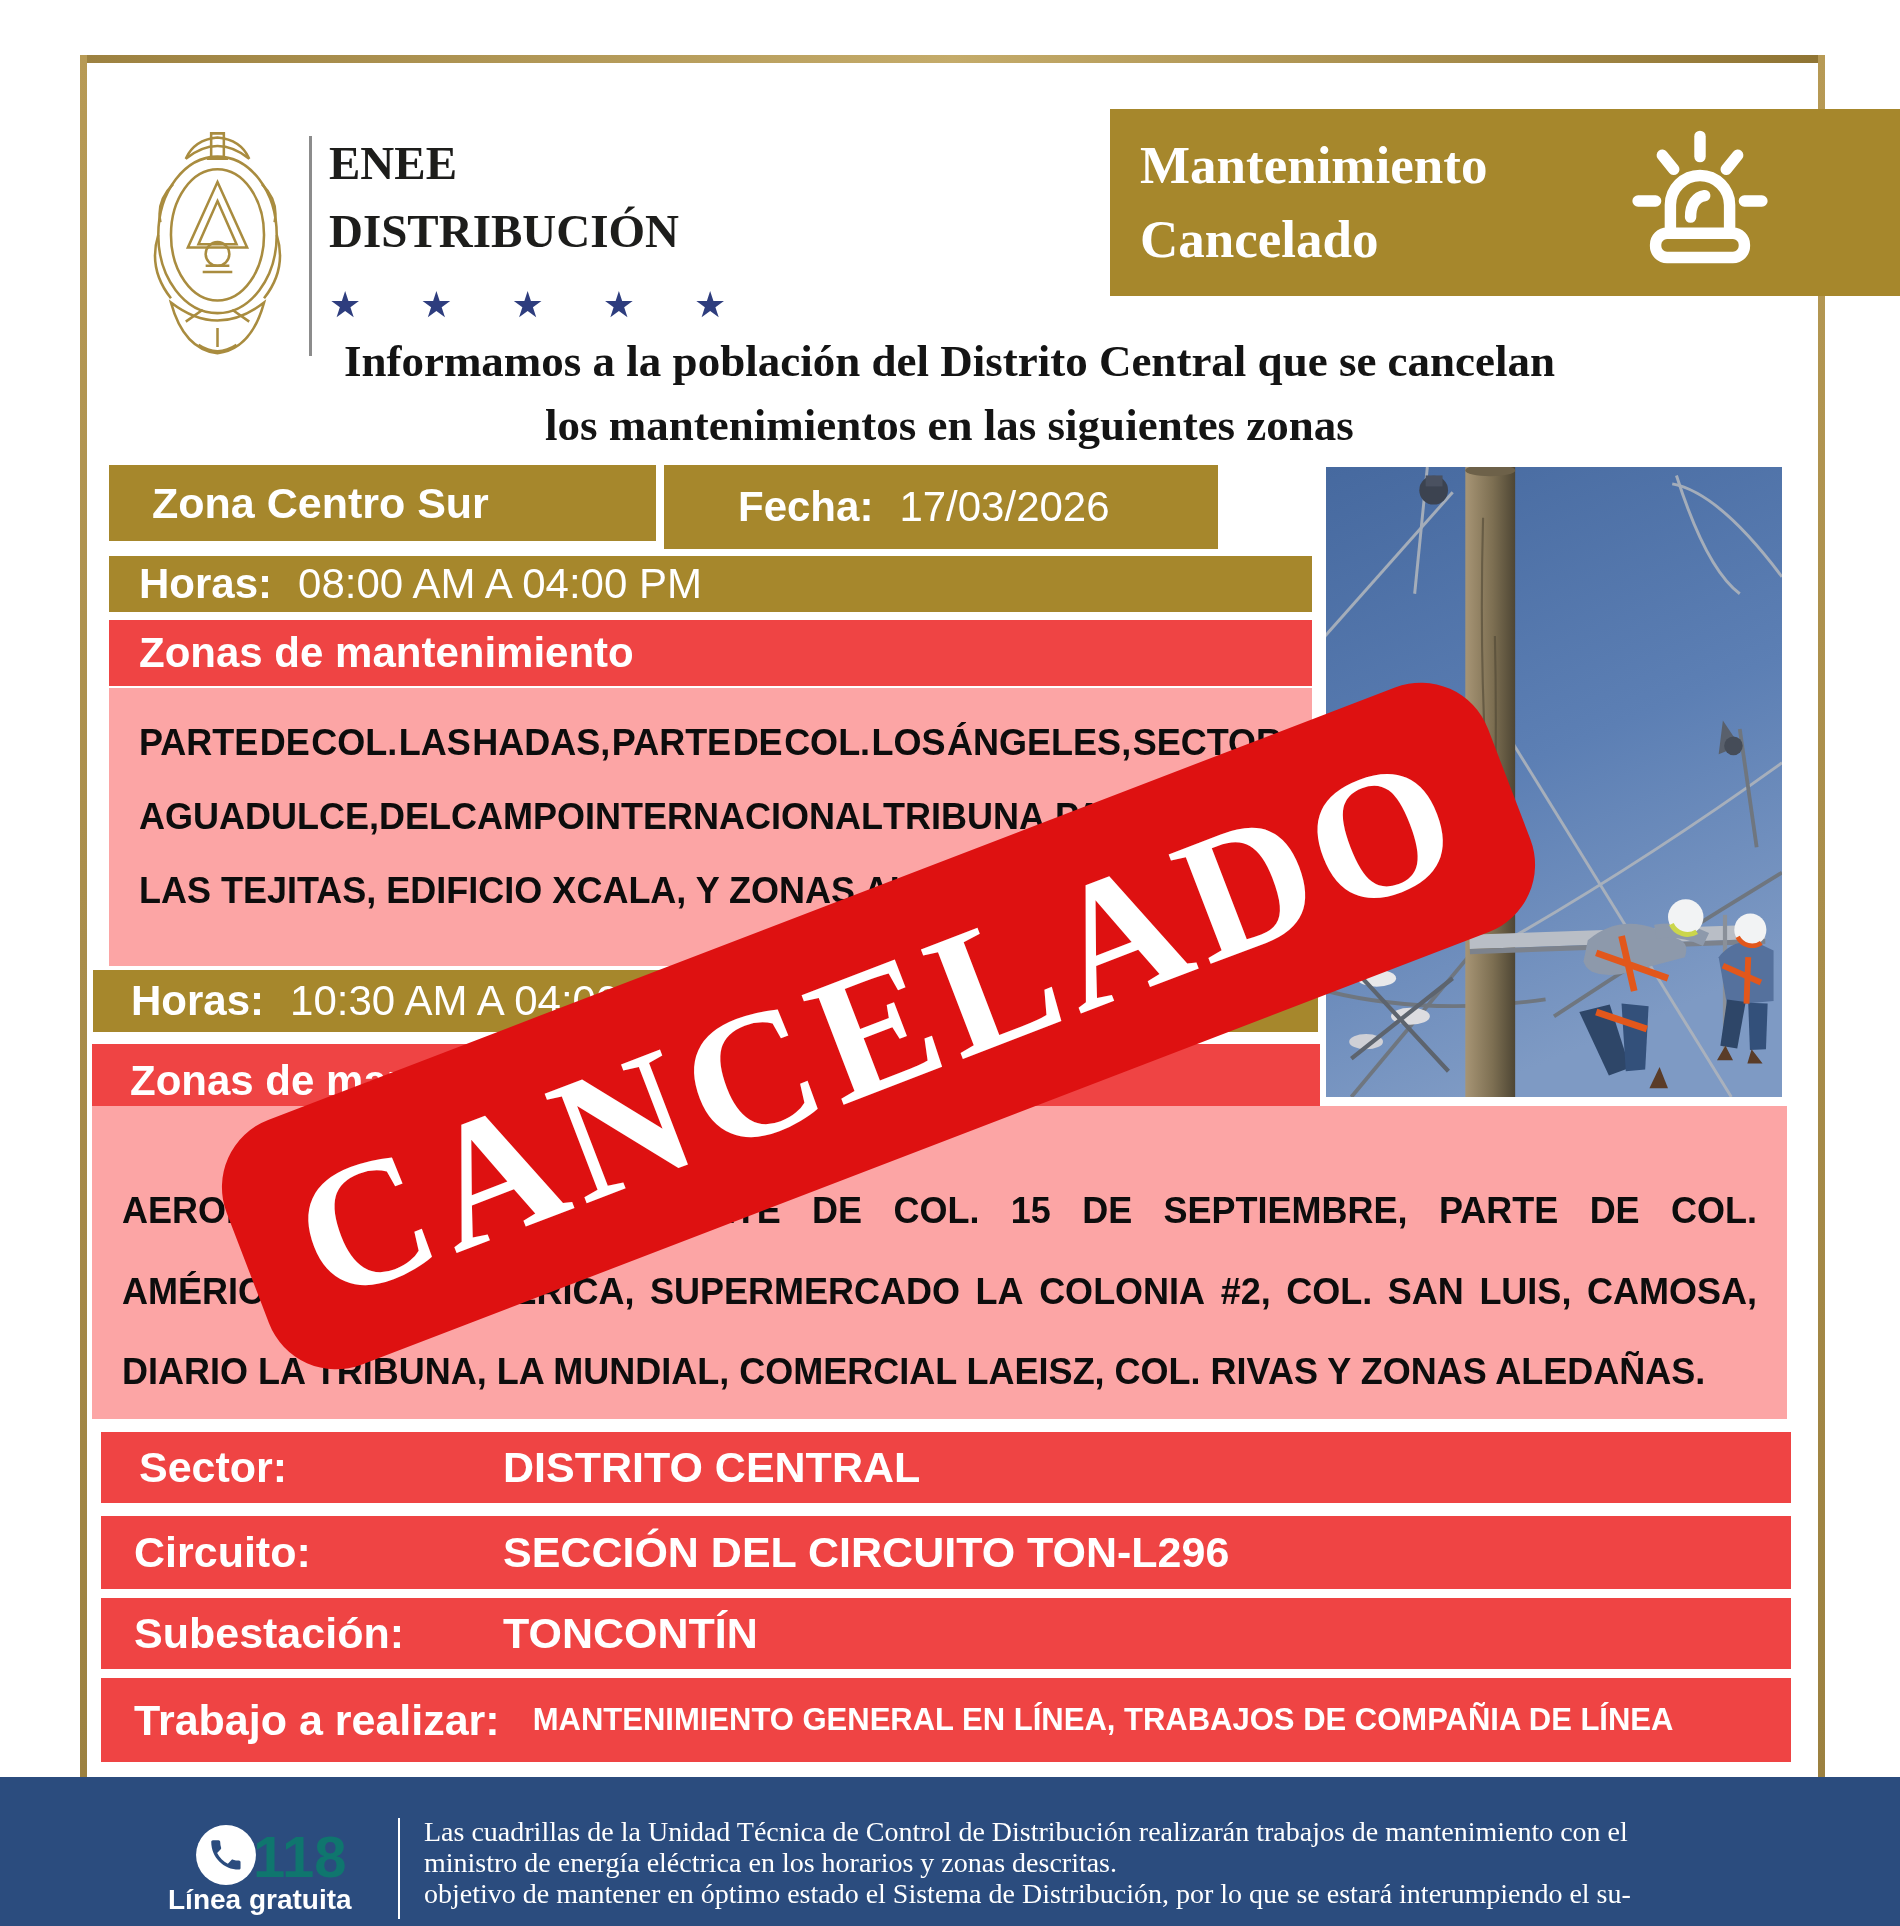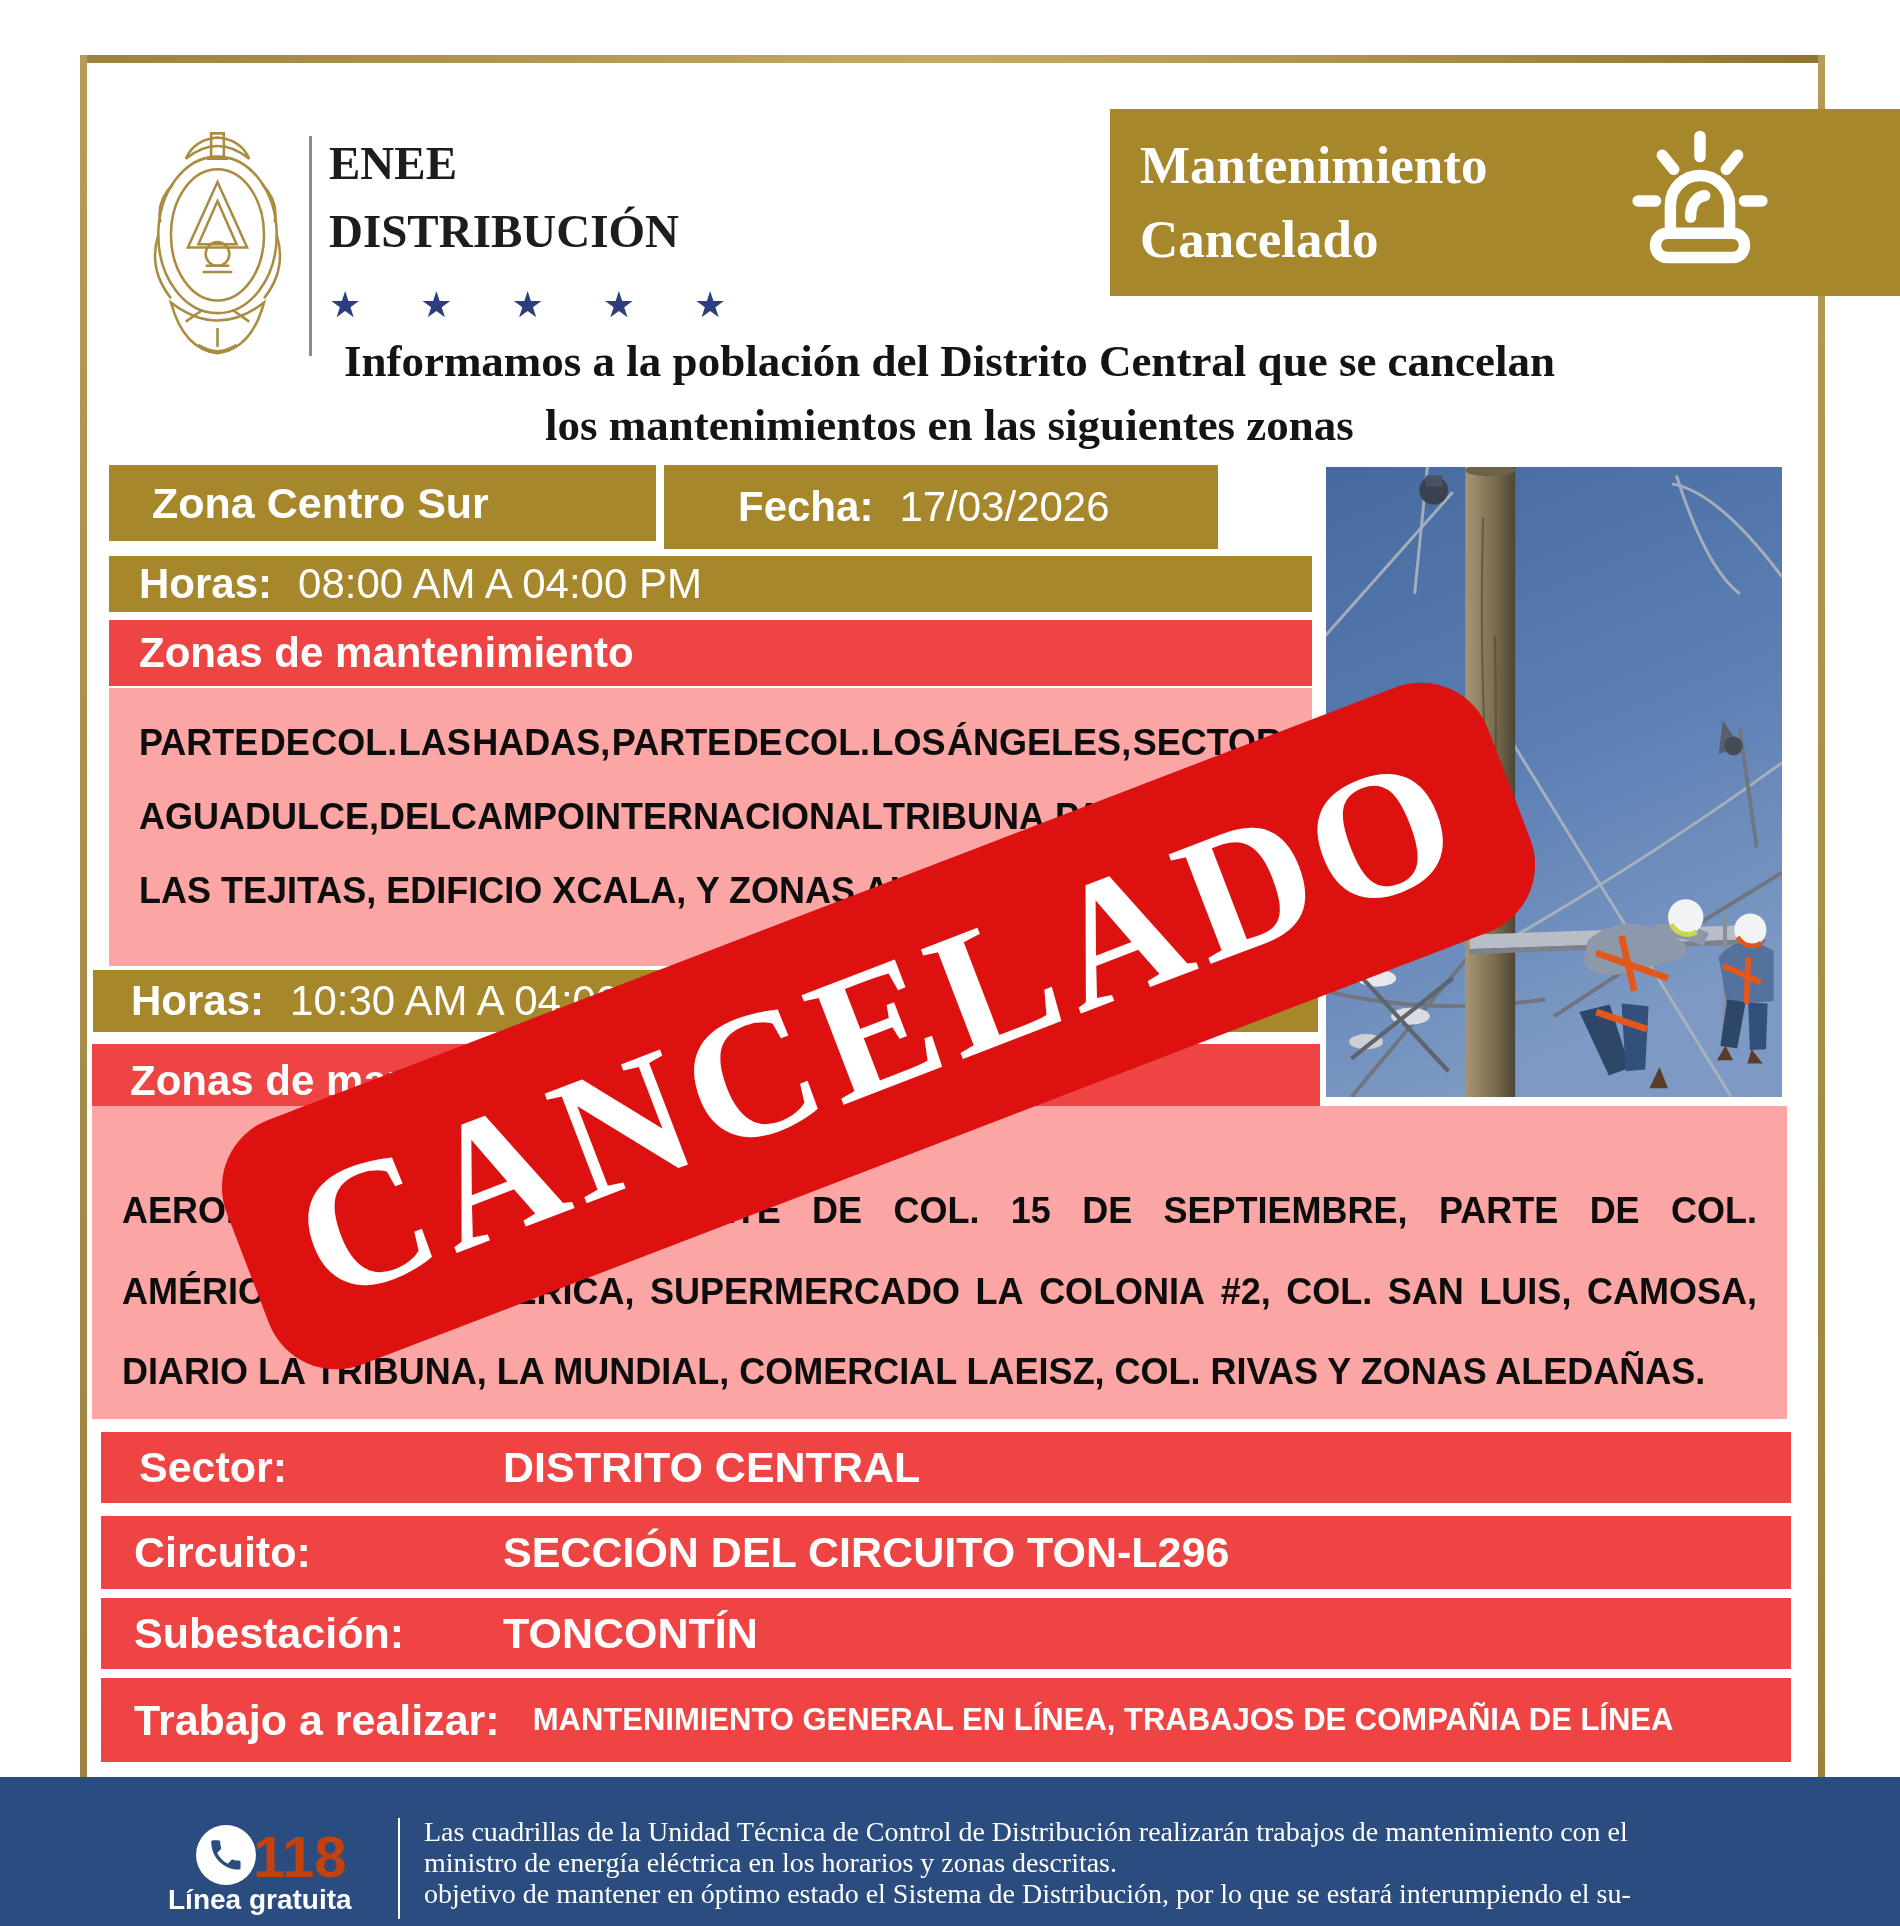--- a/index.html
+++ b/index.html
@@ -57,21 +57,21 @@
   
   .bar-sector{left:101px;top:1432px;width:1690px;height:71px;font-size:43px;padding-left:38px;box-sizing:border-box;}
   .bar-circ{left:101px;top:1516px;width:1690px;height:73px;font-size:43px;padding-left:33px;box-sizing:border-box;}
   .bar-sub{left:101px;top:1598px;width:1690px;height:71px;font-size:43px;padding-left:33px;box-sizing:border-box;}
   .bar-trab{left:101px;top:1678px;width:1690px;height:84px;font-size:43px;padding-left:33px;box-sizing:border-box;}
   .det-val{position:absolute;left:402px;font-weight:bold;}
   .trab-val{font-weight:bold;font-size:31px;margin-left:33px;}
 
   
   .footer{left:0;top:1777px;width:1900px;height:149px;background:#2b4c7e;}
-  .phone-num{left:253px;top:1823px;color:#c2410c;font-weight:bold;font-size:58px;}
+  .phone-num{left:253px;top:1823px;color:#0f766e;font-weight:bold;font-size:58px;}
   .phone-cap{left:168px;top:1884px;color:#fff;font-weight:bold;font-size:28px;}
   .foot-div{left:398px;top:1818px;width:2.1px;height:101px;background:#ffffff;}
   .foot-note{left:424px;top:1816px;width:1436px;color:#ffffff;
              font-family:"Liberation Serif",serif;font-size:28px;line-height:31px;}
 
   
   .stamp{left:203px;top:895px;width:1351px;height:262px;background:#de1111;
          border-radius:72px;transform:rotate(-21deg);display:flex;align-items:center;justify-content:center;
          color:#ffffff;font-family:"Liberation Serif",serif;font-weight:bold;font-size:179px;
          letter-spacing:8.4px;white-space:nowrap;}

